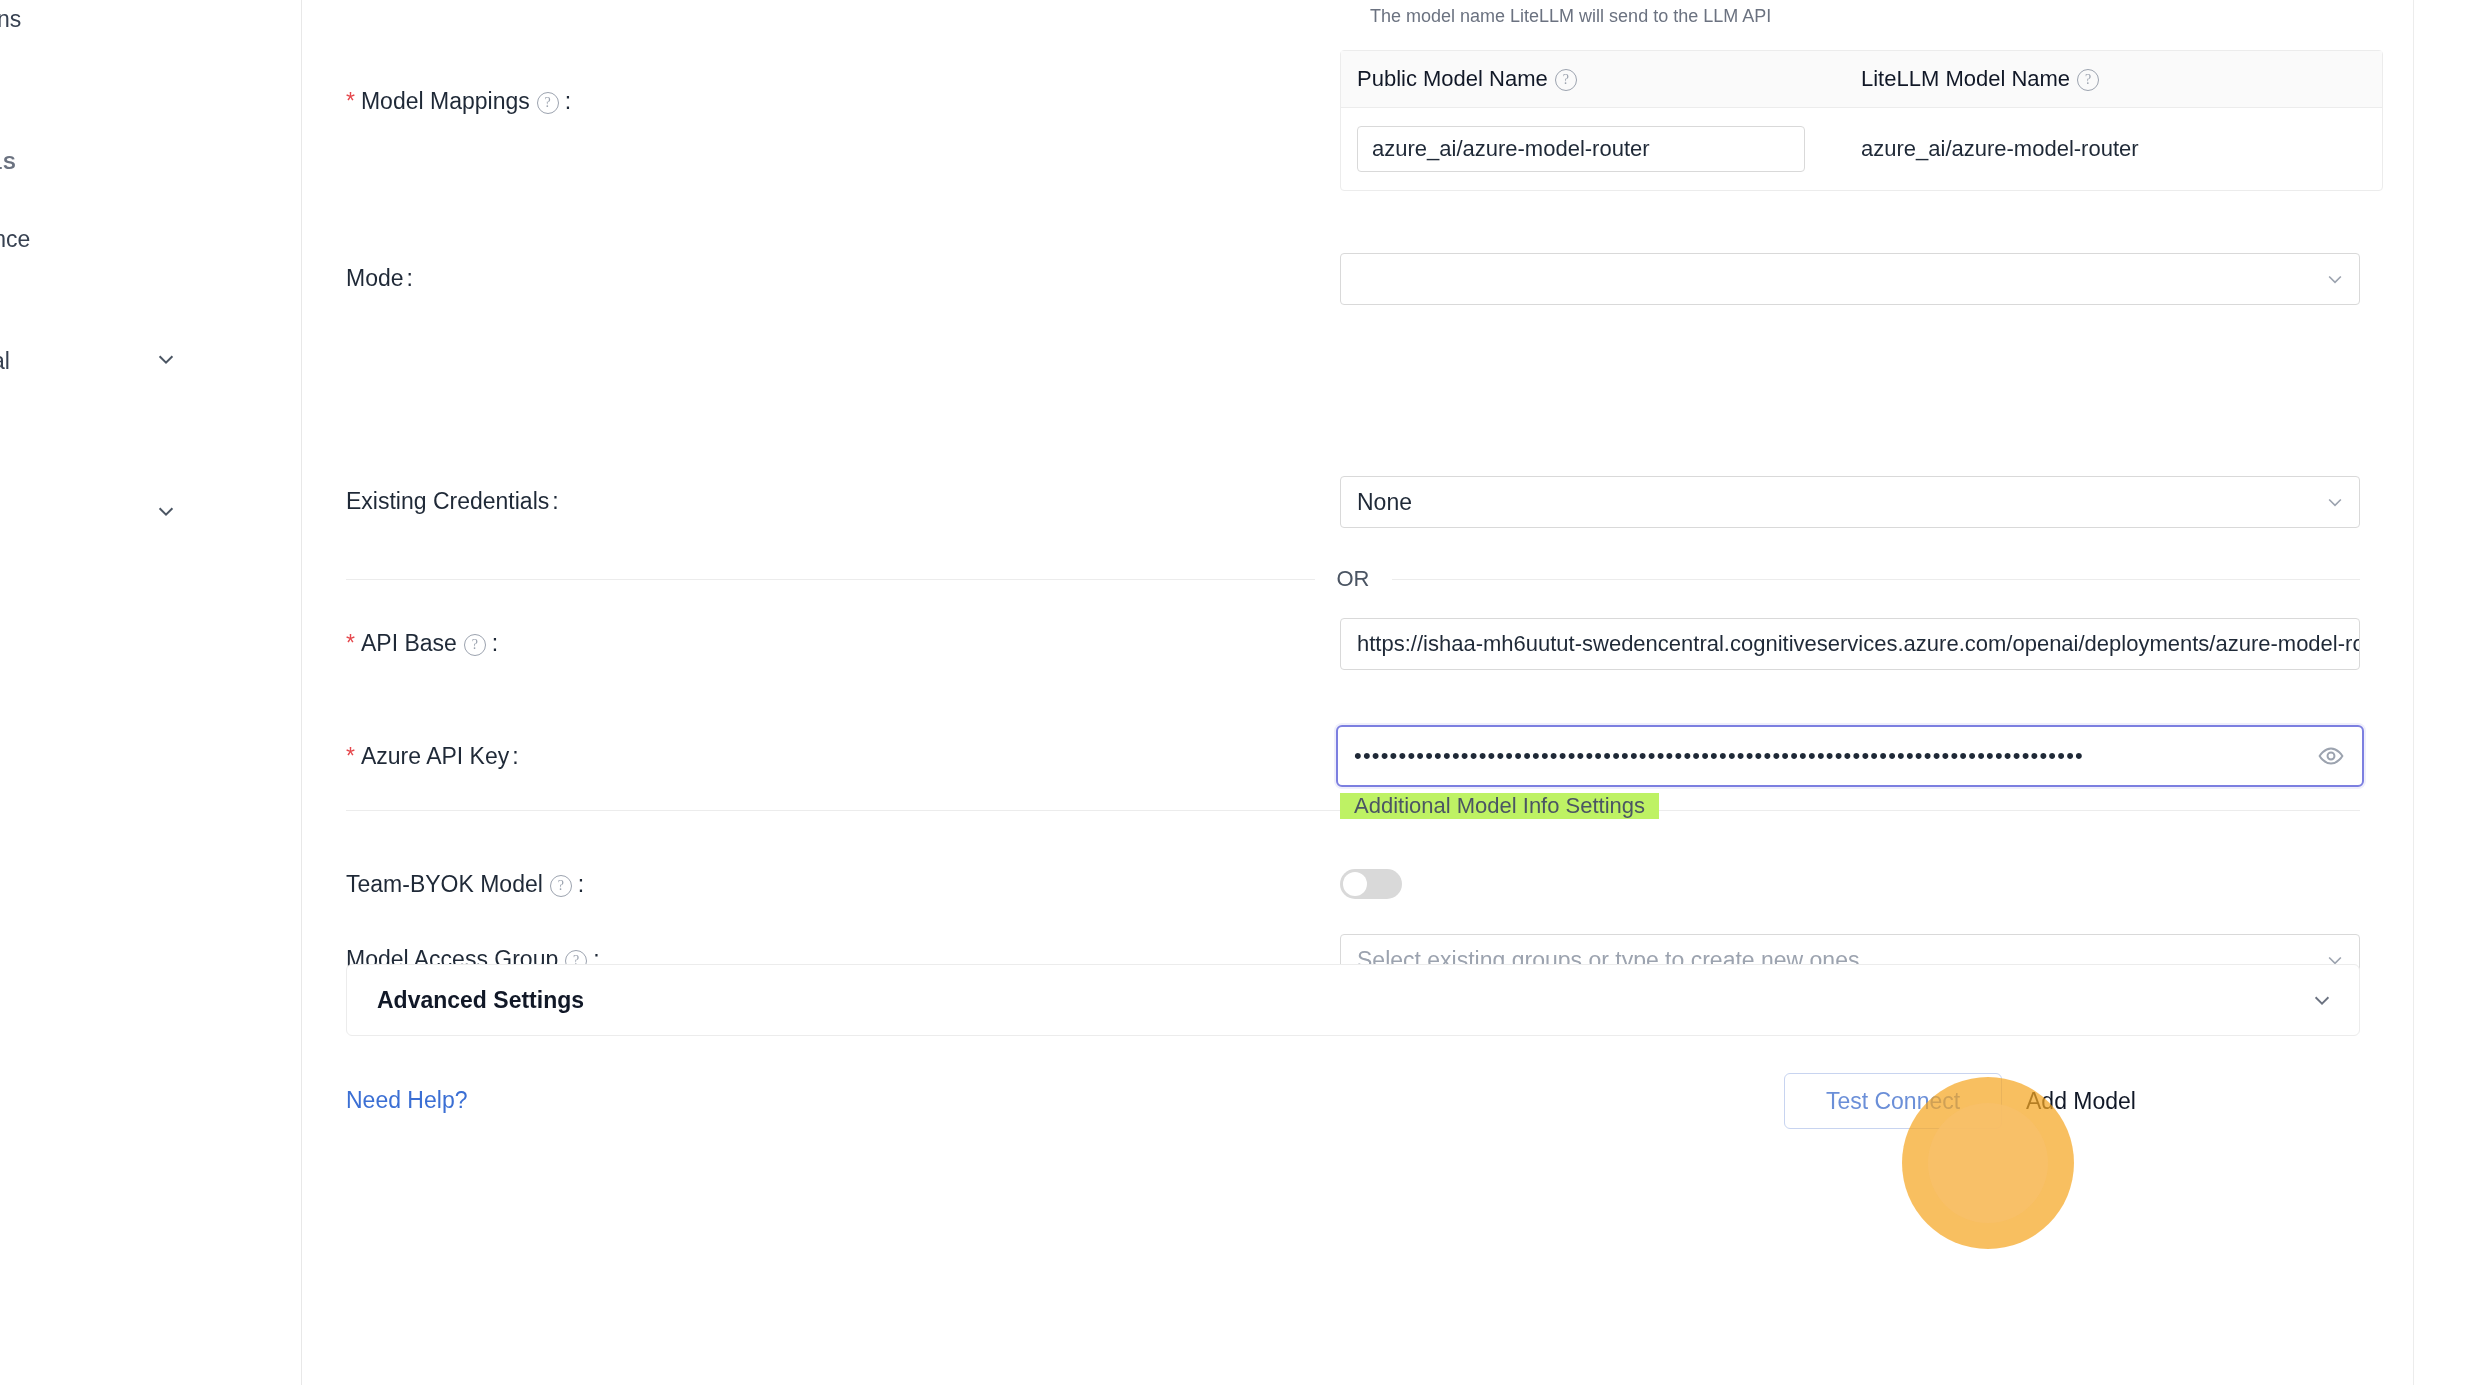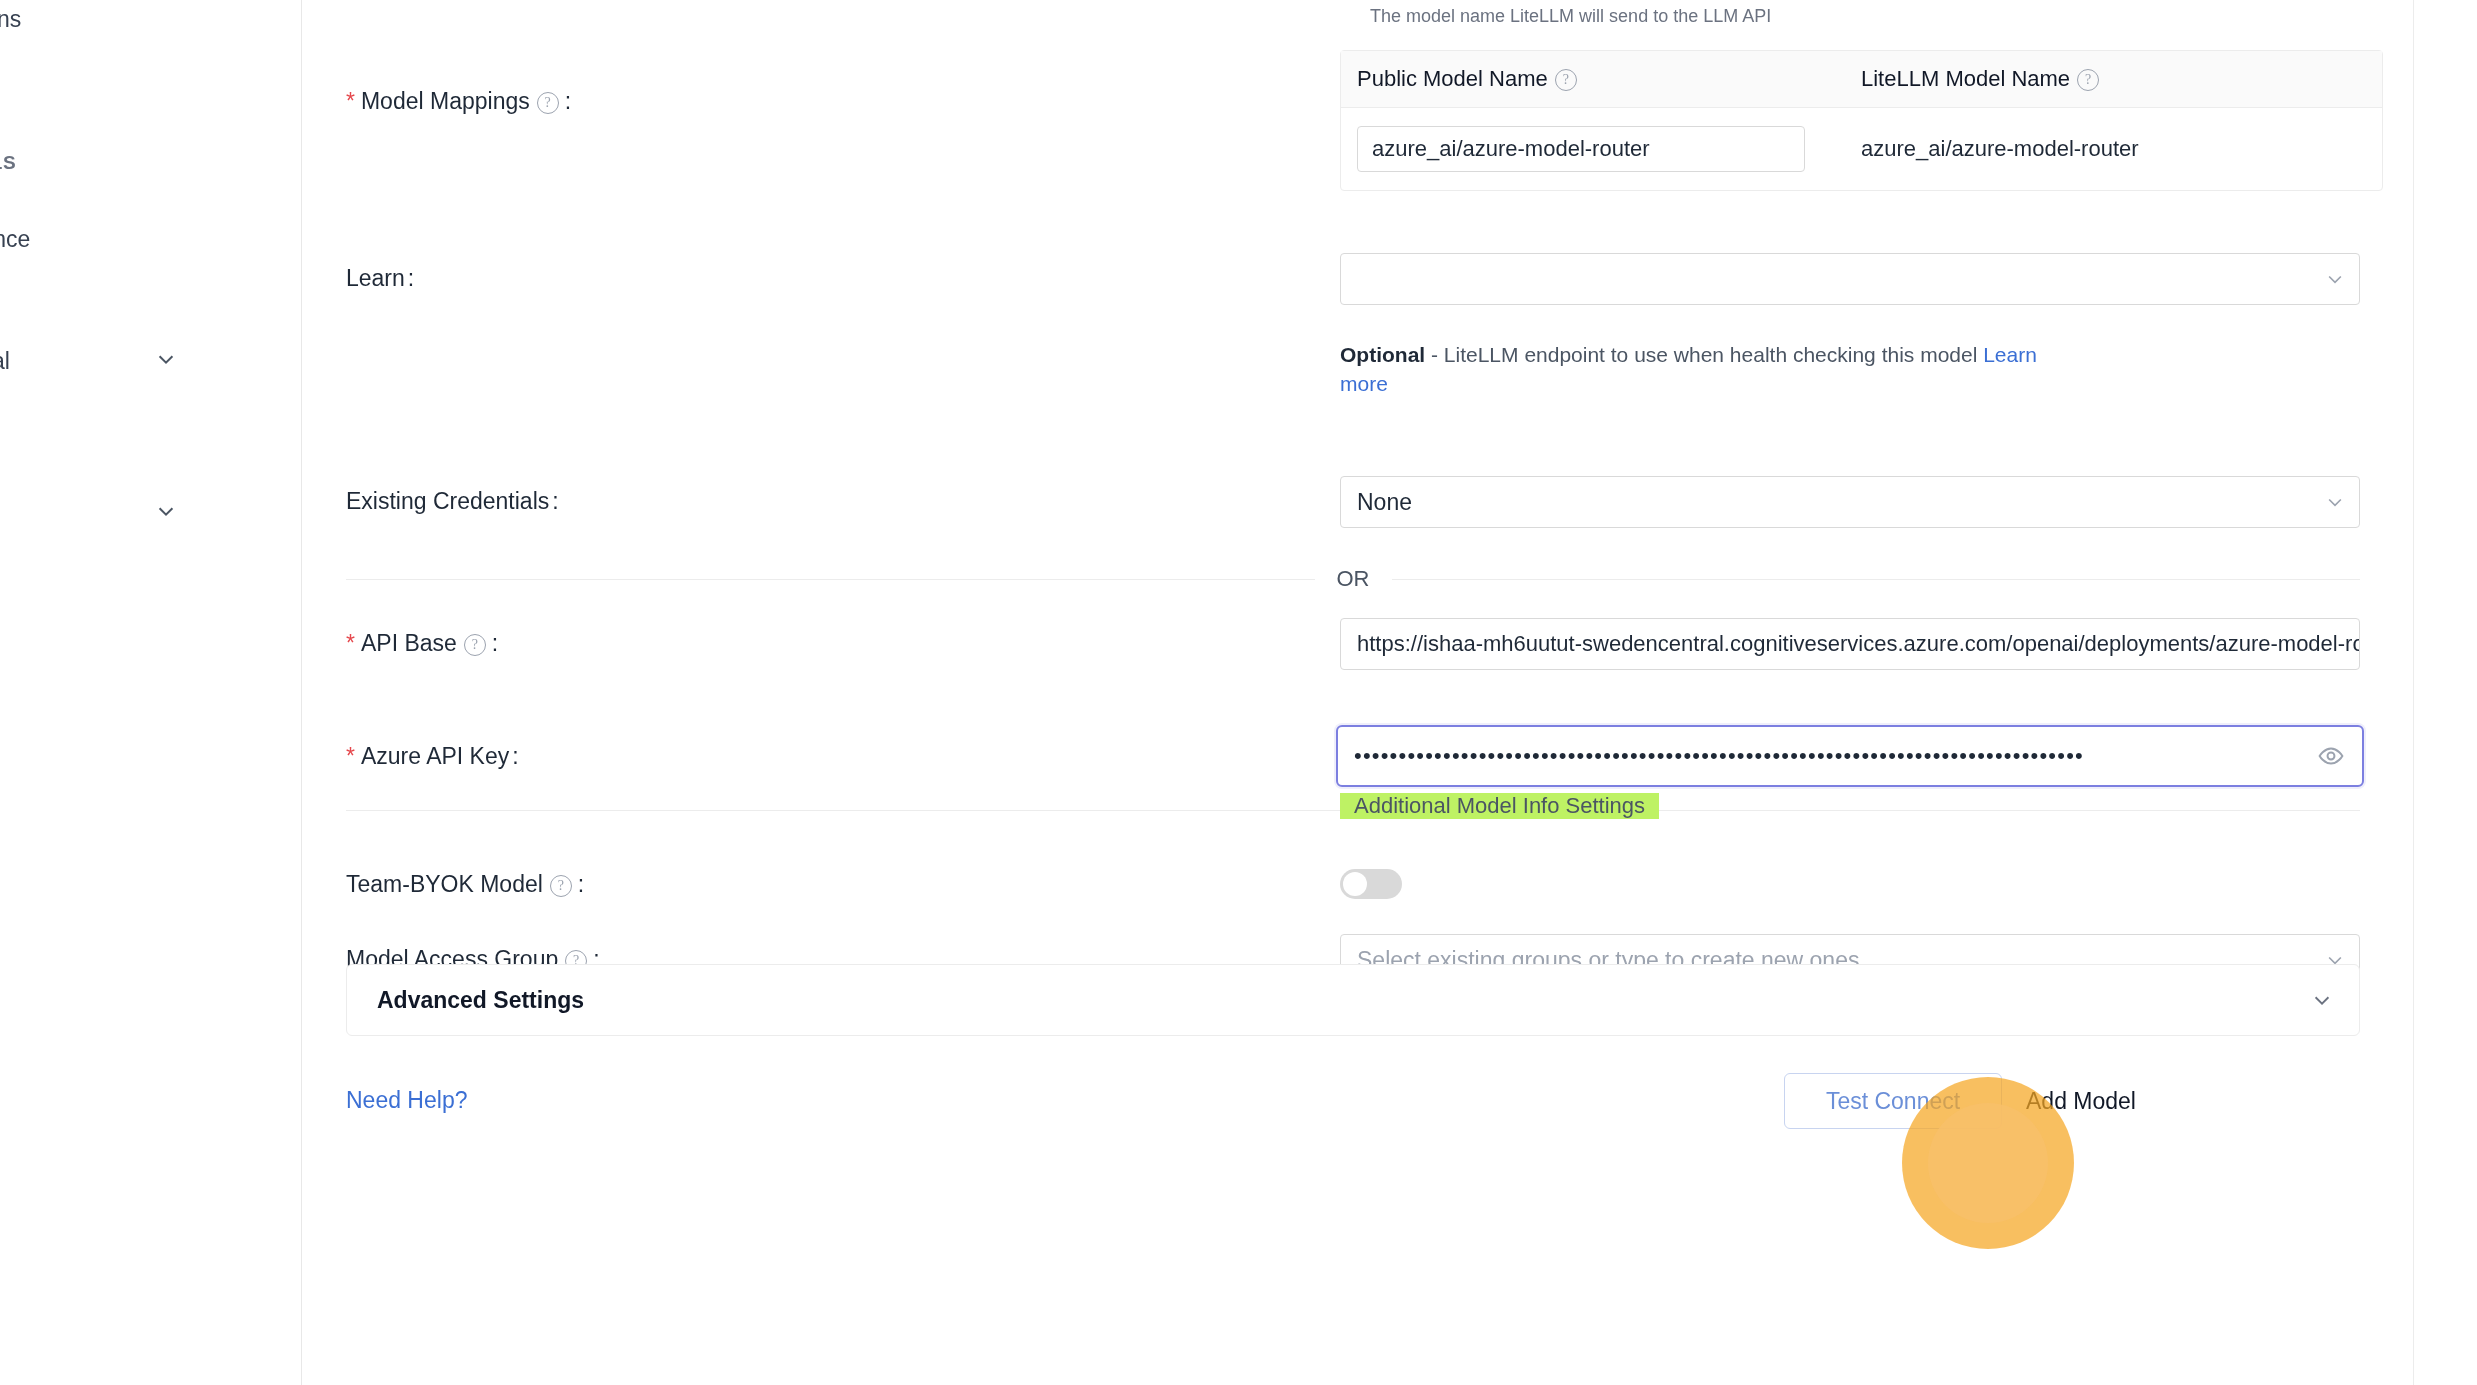--- a/index.html
+++ b/index.html
@@ -415,37 +415,34 @@
         <input class="map-input" type="text" value="azure_ai/azure-model-router" style="">
       </div>
       <div class="map-col2">
         <span class="map-static">azure_ai/azure-model-router</span>
       </div>
     </div>
   </div>
 
   <div class="form-row" style="top:253px;">
     <div class="label" style="top:12px;">
-      <span>Learn</span><span class="colon">:</span>
+      <span>Mode</span><span class="colon">:</span>
     </div>
     <div class="field-col">
       <div class="select-box">
         <span></span>
         <span class="chev">
           <svg viewBox="0 0 24 24" fill="none" stroke="currentColor" stroke-width="2">
               <path d="M5 9l7 7 7-7"></path>
             </svg>
         </span>
       </div>
     </div>
   </div>
 
-  <div class="optional-note" style="top:341px;">
-    <b>Optional</b><span> - LiteLLM endpoint to use when health checking this model </span><a class="link" href="#">Learn more</a>
-  </div>
 
 
   <div class="form-row" style="top:476px;">
     <div class="label" style="top:12px;">
       <span>Existing Credentials</span><span class="colon">:</span>
     </div>
     <div class="field-col">
       <div class="select-box">
         <span>None</span>
         <span class="chev">

